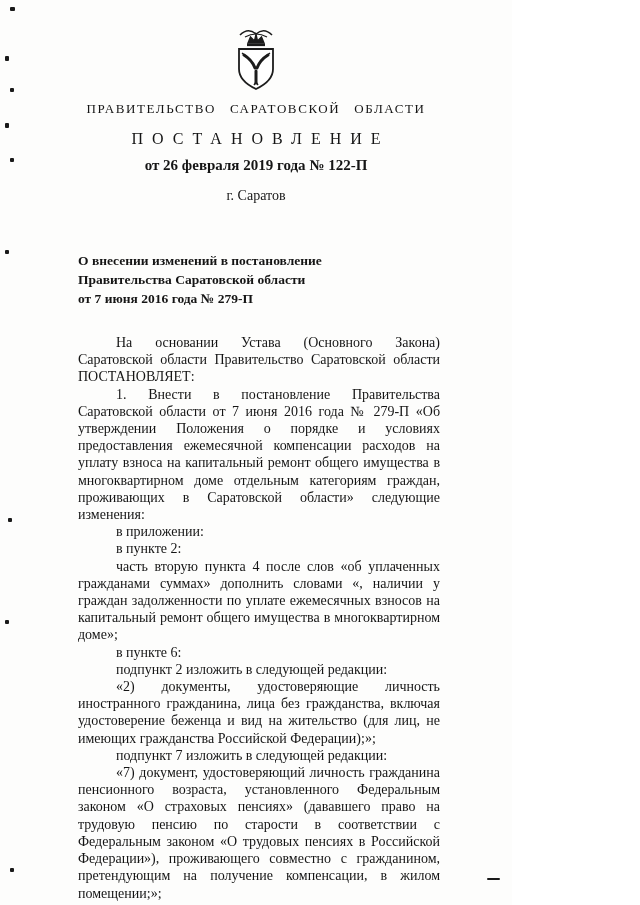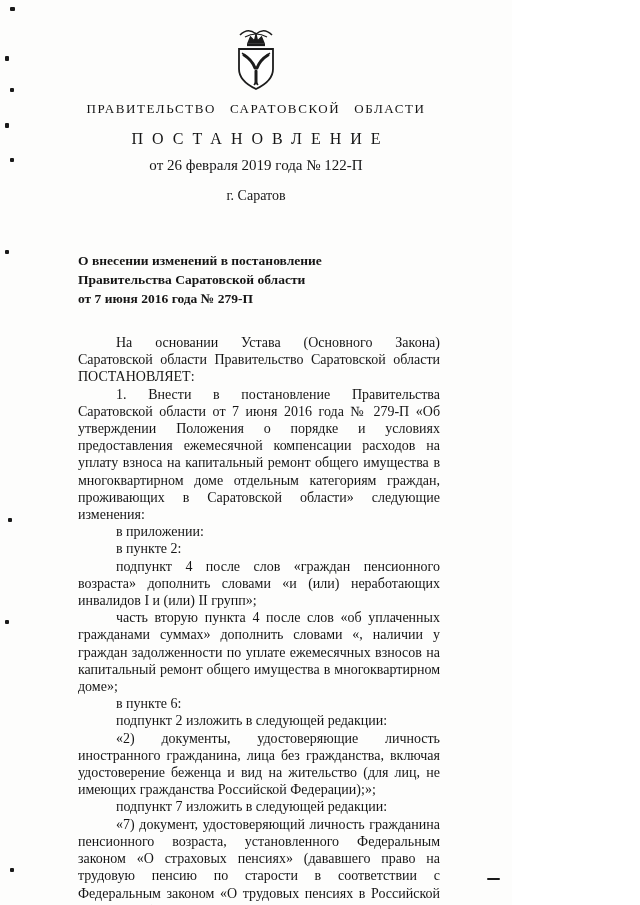--- a/index.html
+++ b/index.html
@@ -31,20 +31,21 @@
     font-size: 16px;
     font-weight: 500;
     letter-spacing: 9px;
     text-indent: 9px;
     white-space: nowrap;
   }
   .date-line {
     margin-top: 9px;
     text-align: center;
     font-size: 15px;
+    font-weight: bold;
   }
   .city-line {
     margin-top: 14px;
     text-align: center;
     font-size: 14px;
   }
   
   .title-block {
     margin: 47px 74px 0 78px;
     font-weight: bold;
@@ -110,21 +111,20 @@
     <div>О внесении изменений в постановление</div>
     <div>Правительства Саратовской области</div>
     <div>от 7 июня 2016 года № 279-П</div>
   </section>
 
   <section class="body-block">
     <p>На основании Устава (Основного Закона) Саратовской области Правительство Саратовской области ПОСТАНОВЛЯЕТ:</p>
     <p>1. Внести в постановление Правительства Саратовской области от 7 июня 2016 года № 279-П «Об утверждении Положения о порядке и условиях предоставления ежемесячной компенсации расходов на уплату взноса на капитальный ремонт общего имущества в многоквартирном доме отдельным категориям граждан, проживающих в Саратовской области» следующие изменения:</p>
     <p>в приложении:</p>
     <p>в пункте 2:</p>
-    <p>подпункт 4 после слов «граждан пенсионного возраста» дополнить словами «и (или) неработающих инвалидов I и (или) II групп»;</p>
     <p>часть вторую пункта 4 после слов «об уплаченных гражданами суммах» дополнить словами «, наличии у граждан задолженности по уплате ежемесячных взносов на капитальный ремонт общего имущества в многоквартирном доме»;</p>
     <p>в пункте 6:</p>
     <p>подпункт 2 изложить в следующей редакции:</p>
     <p>«2) документы, удостоверяющие личность иностранного гражданина, лица без гражданства, включая удостоверение беженца и вид на жительство (для лиц, не имеющих гражданства Российской Федерации);»;</p>
     <p>подпункт 7 изложить в следующей редакции:</p>
     <p>«7) документ, удостоверяющий личность гражданина пенсионного возраста, установленного Федеральным законом «О страховых пенсиях» (дававшего право на трудовую пенсию по старости в соответствии с Федеральным законом «О трудовых пенсиях в Российской Федерации»), проживающего совместно с гражданином, претендующим на получение компенсации, в жилом помещении;»;</p>
   </section>
 
 </div>
 

